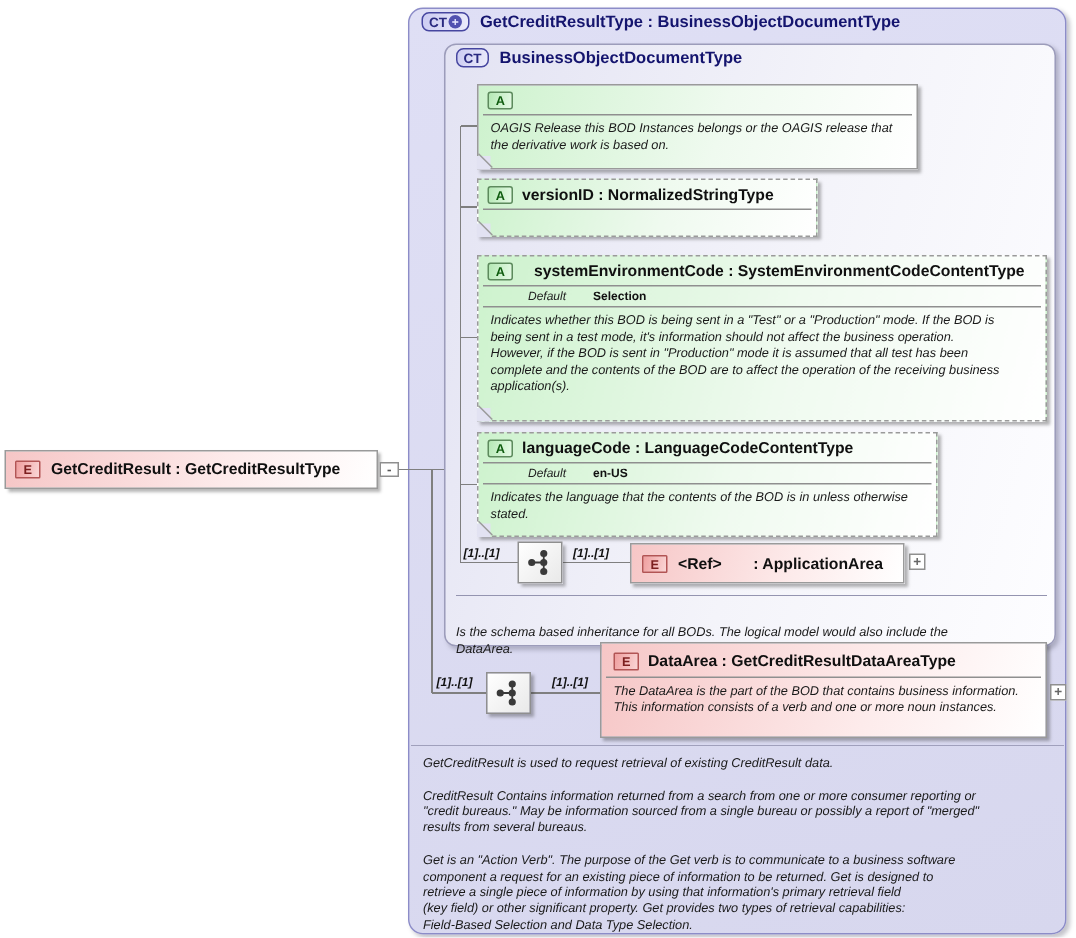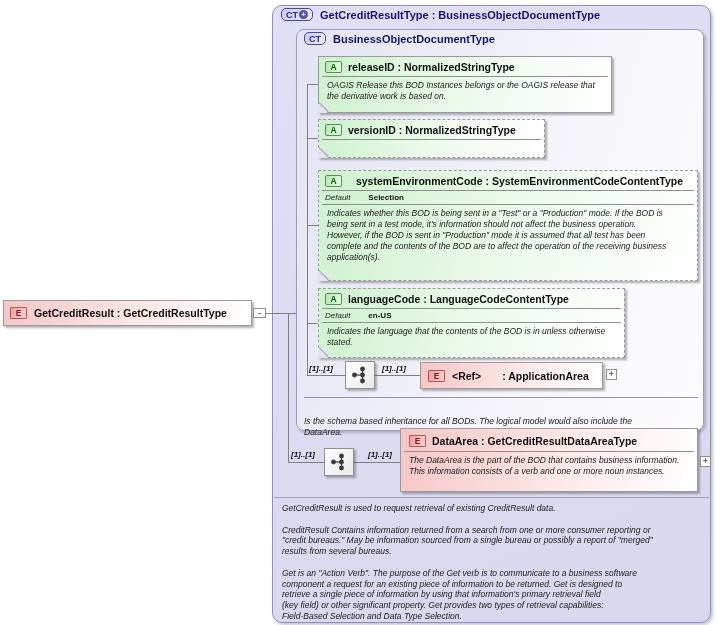--- a/index.html
+++ b/index.html
@@ -62,21 +62,21 @@
     content:""; position:absolute; left:-1px; bottom:-1px; width:9px; height:9px; background:#e2e2f2;
   }
   .fold::after {
     content:""; position:absolute; left:0; bottom:9px; width:13px; height:0;
     border-top:1px solid #9a9a9a; transform-origin:left center; transform:rotate(45deg);
   }
   .box-title-row { display:flex; align-items:flex-start; gap:6px; padding:4px 6px 3px; }
   .box-title { font:bold 10.5px "Liberation Sans",sans-serif; color:#101010; line-height:12px; }
   .center-wrap { flex:1; text-align:center; word-break:break-all; }
   .hline { border-top:1px solid #8f8f8f; margin:0 3px; }
-  .default-row { display:flex; align-items:baseline; gap:18px; padding:2px 6px; }
+  .default-row { display:flex; align-items:baseline; gap:18px; padding:2px 17px;margin-left:16px; }
   .default-label { font:italic 8px "Liberation Sans",sans-serif; color:#222; }
   .default-value { font:bold 8px "Liberation Sans",sans-serif; color:#111; }
   .doc {
     padding:3px 8px 4px; font:italic 8.5px "Liberation Sans",sans-serif; color:#1a1a1a;
     line-height:11px; white-space:pre-line;
   }
   
   .seq-box {
     position:absolute; width:30px; height:28px; display:flex; justify-content:center; align-items:center;
     background:linear-gradient(135deg,#ffffff,#e9e9e9); border:1px solid #8f8f8f;
@@ -143,21 +143,20 @@
 
   <div class="node-box elem-fill root-box">
     <span class="e-badge">E</span>
     <span class="box-title">GetCreditResult : GetCreditResultType</span>
   </div>
   <div class="collapser">-</div>
 
   <div class="node-box attr-fill fold" style="left:318px; top:56px; width:294px; height:57px;">
     <div class="box-title-row">
       <span class="a-badge">A</span>
-      <span class="box-title">releaseID : NormalizedStringType</span>
     </div>
     <div class="hline"></div>
     <div class="doc">OAGIS Release this BOD Instances belongs or the OAGIS release that
 the derivative work is based on.</div>
   </div>
 
   <div class="node-box attr-fill dashed fold" style="left:318px; top:119px; width:227px; height:39px;">
     <div class="box-title-row">
       <span class="a-badge">A</span>
       <span class="box-title">versionID : NormalizedStringType</span>

